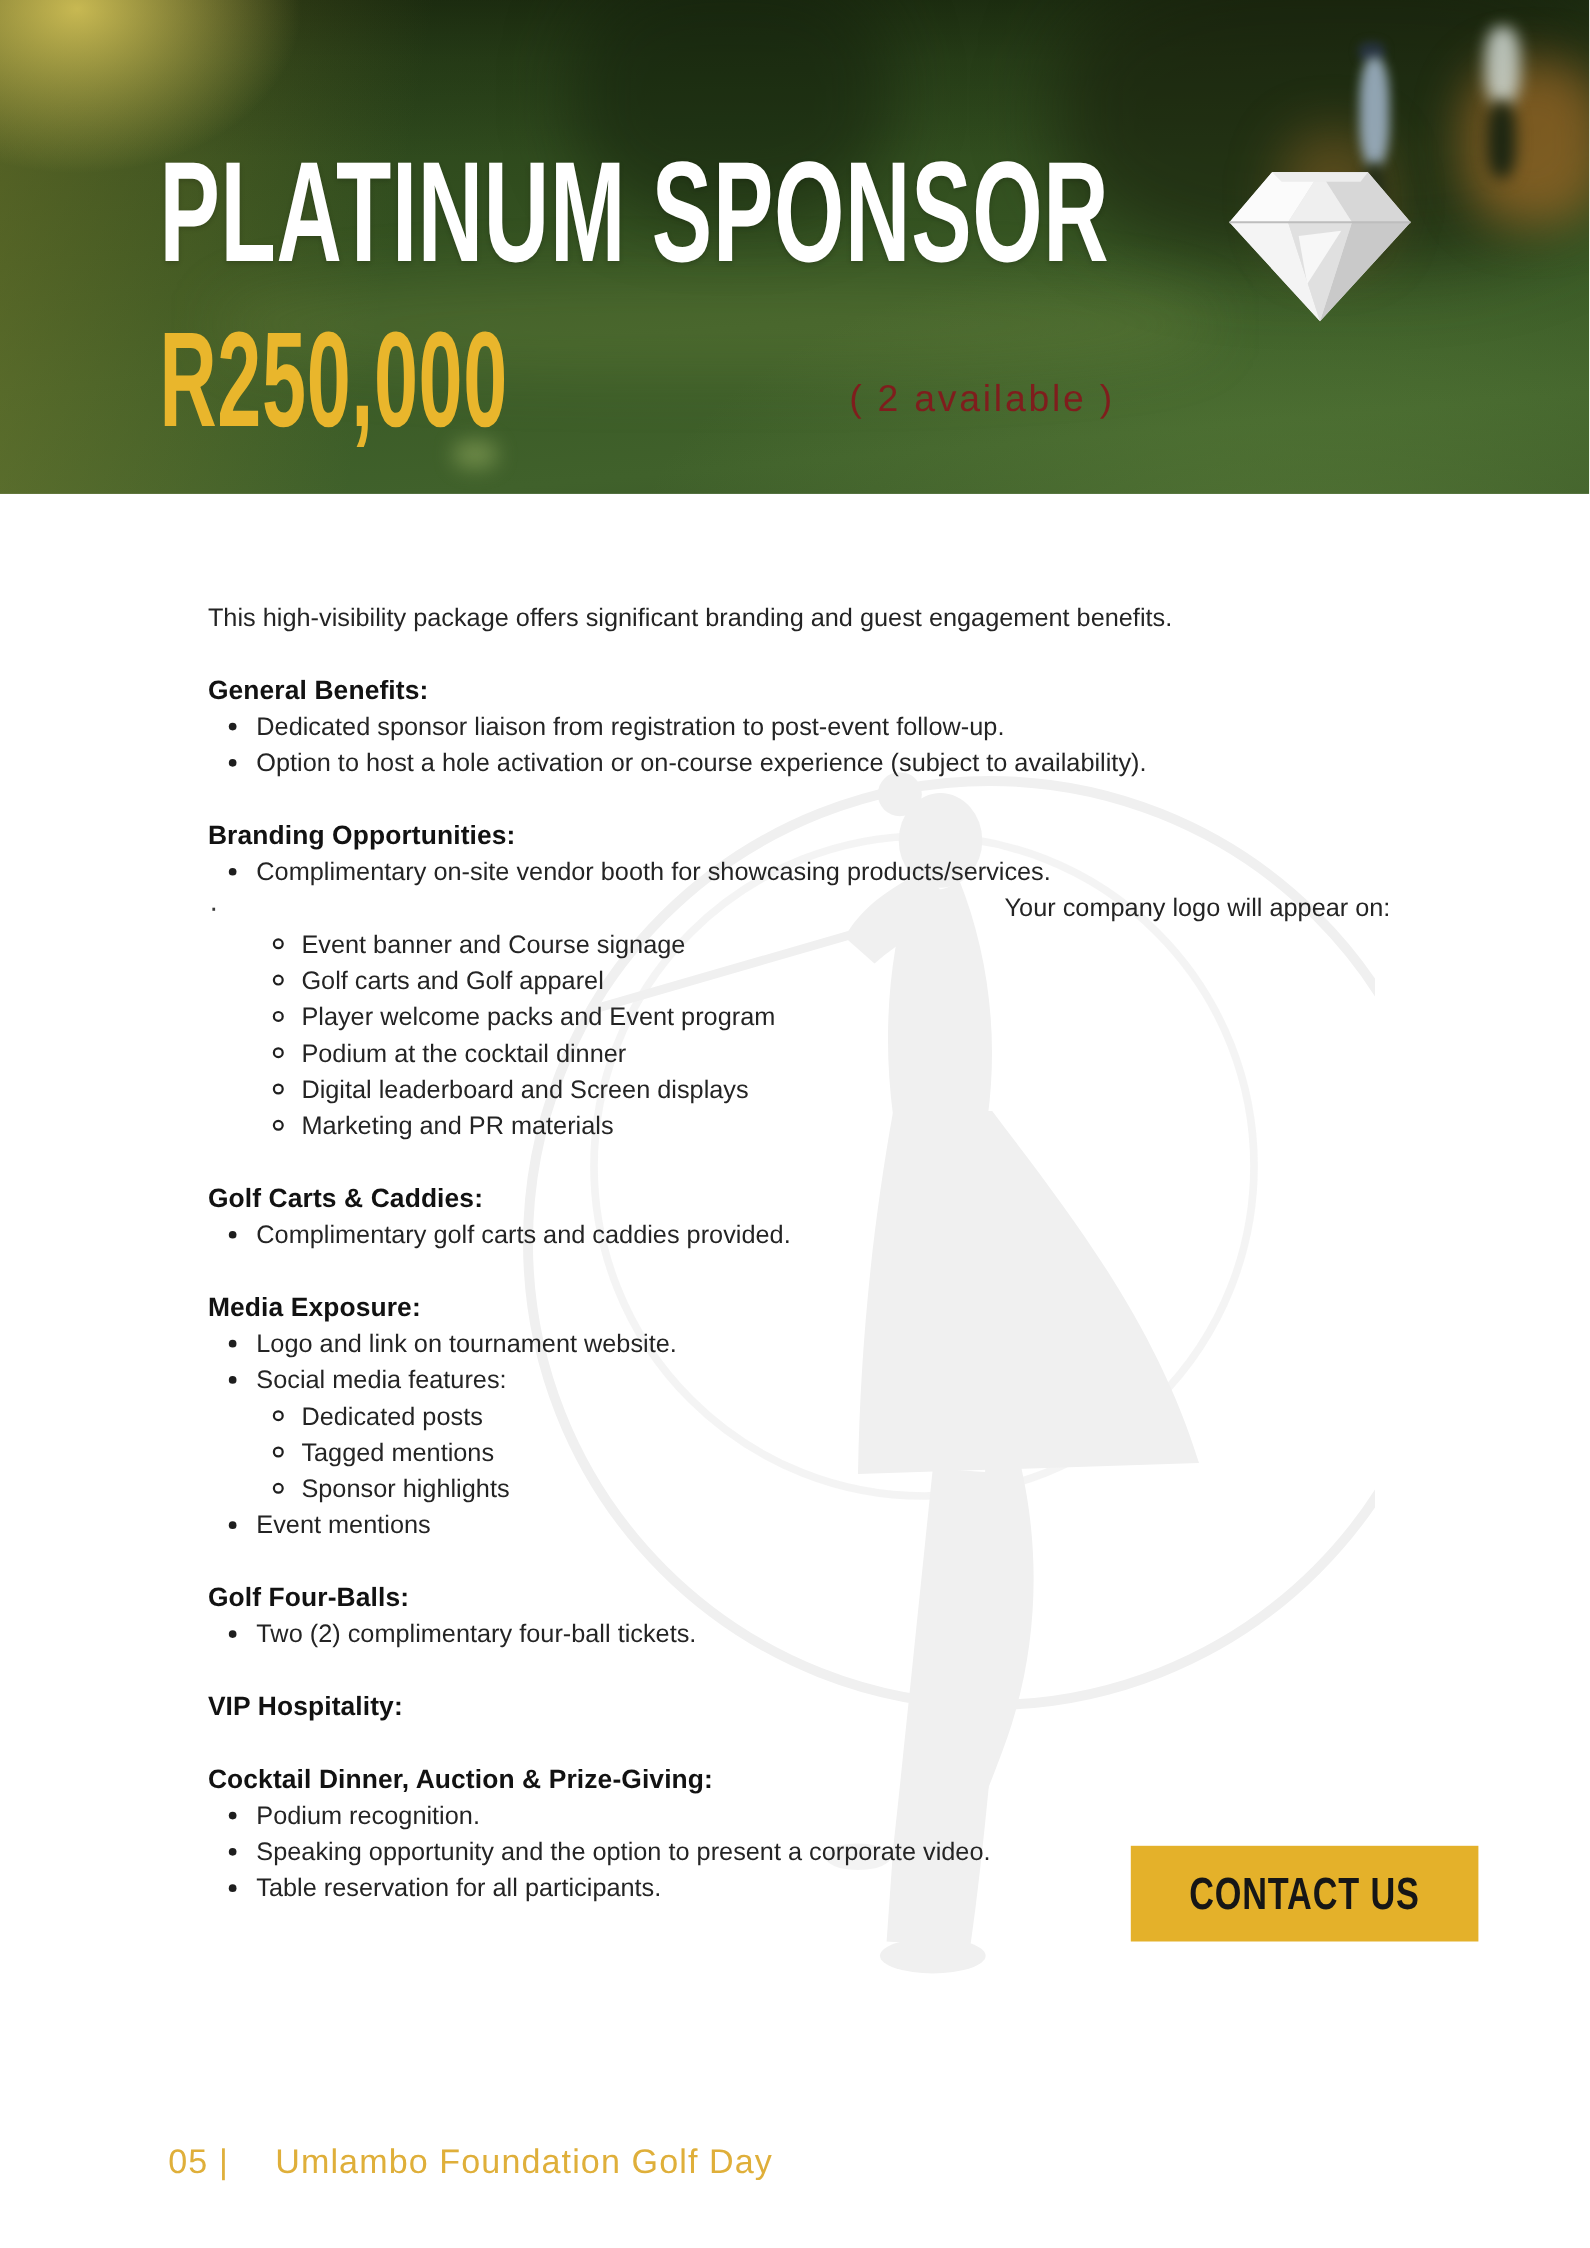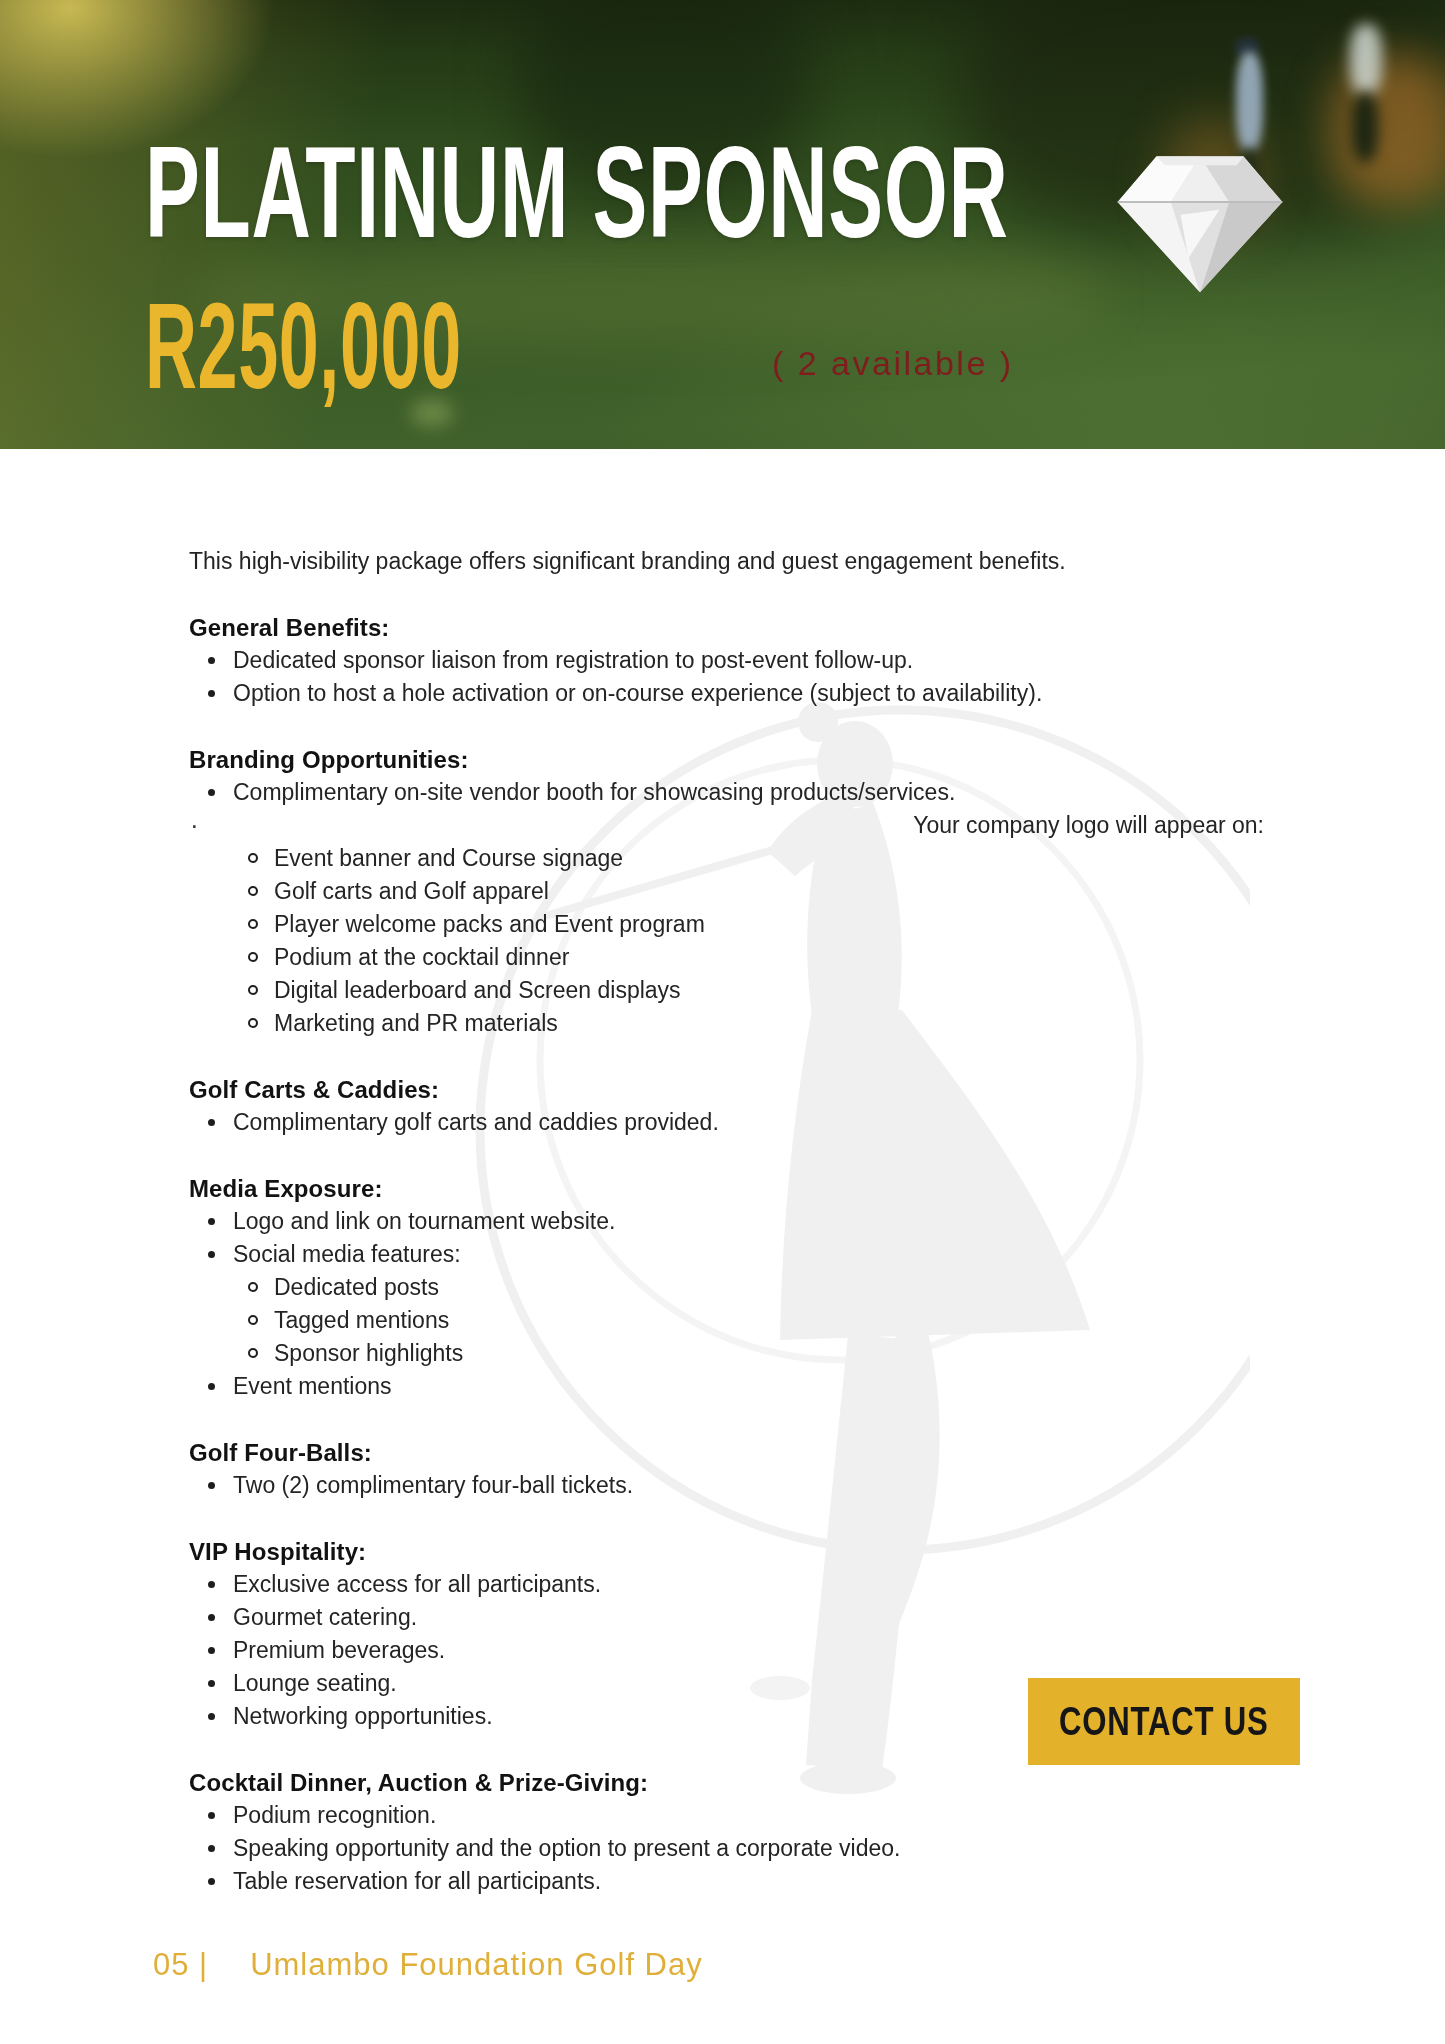--- a/index.html
+++ b/index.html
@@ -60,21 +60,21 @@
   ul.bullets li{position:relative;font-size:23px;line-height:33px;color:#242424;}
   li.l1{padding-left:44px;}
   li.l1::before{content:'';position:absolute;left:19px;top:13px;width:7px;height:7px;border-radius:50%;background:#1e1e1e;}
   li.middot{padding-left:44px;text-align:right;}
   li.middot::before{content:'\00B7';position:absolute;left:1px;top:0;font-size:26px;color:#3a3a3a;}
   li.l2{padding-left:85px;}
   li.l2::before{content:'';position:absolute;left:59px;top:11px;width:10px;height:10px;border-radius:50%;border:2px solid #1f1f1f;box-sizing:border-box;}
 
   
   .contact-btn{
-    position:absolute;left:1028px;top:1678px;width:272px;height:87px;z-index:2;
+    position:absolute;left:1028px;top:1678px;width:316px;height:87px;z-index:2;
     background:var(--btn-yellow,#E4B12A);border:none;cursor:pointer;
     display:flex;align-items:center;justify-content:center;
   }
   .contact-btn span{
     font-size:41px;font-weight:700;color:#161616;letter-spacing:1px;white-space:nowrap;
     transform:scaleX(0.76);transform-origin:center;
     font-family:"Liberation Sans", sans-serif;
   }
 
   
@@ -166,27 +166,20 @@
           <li class="l2">Dedicated posts</li>
           <li class="l2">Tagged mentions</li>
           <li class="l2">Sponsor highlights</li>
           <li class="l1">Event mentions</li>
         </ul>
         <h3 class="section-heading">Golf Four-Balls:</h3>
         <ul class="bullets">
           <li class="l1">Two (2) complimentary four-ball tickets.</li>
         </ul>
         <h3 class="section-heading">VIP Hospitality:</h3>
-        <ul class="bullets">
-          <li class="l1">Exclusive access for all participants.</li>
-          <li class="l1">Gourmet catering.</li>
-          <li class="l1">Premium beverages.</li>
-          <li class="l1">Lounge seating.</li>
-          <li class="l1">Networking opportunities.</li>
-        </ul>
         <h3 class="section-heading">Cocktail Dinner, Auction &amp; Prize-Giving:</h3>
         <ul class="bullets">
           <li class="l1">Podium recognition.</li>
           <li class="l1">Speaking opportunity and the option to present a corporate video.</li>
           <li class="l1">Table reservation for all participants.</li>
         </ul>
       </div>
   </div>
 
   <button class="contact-btn">

